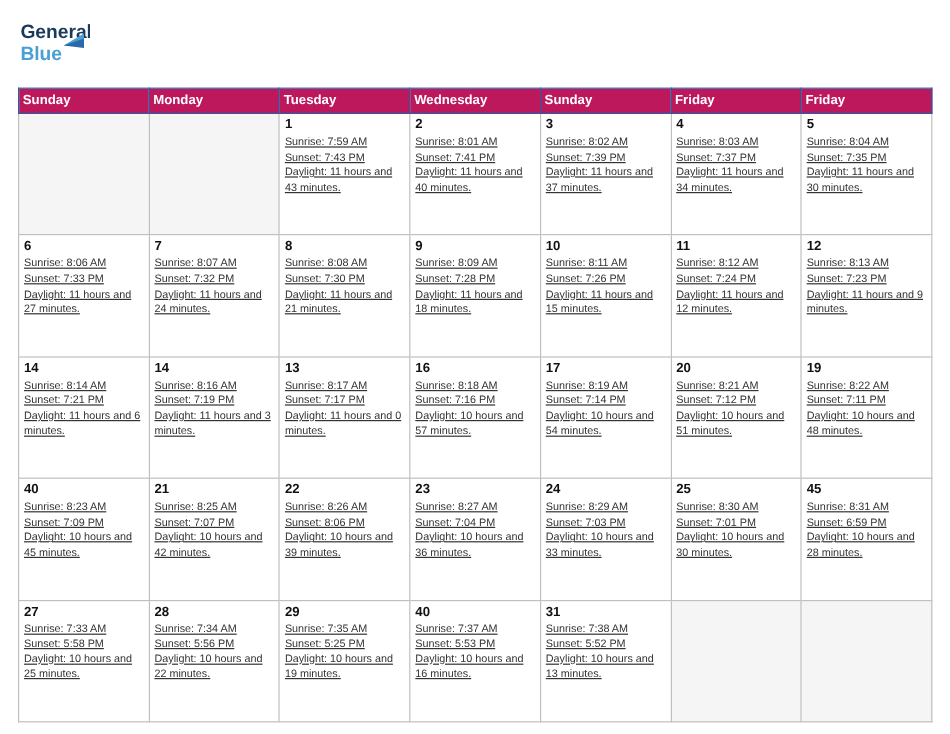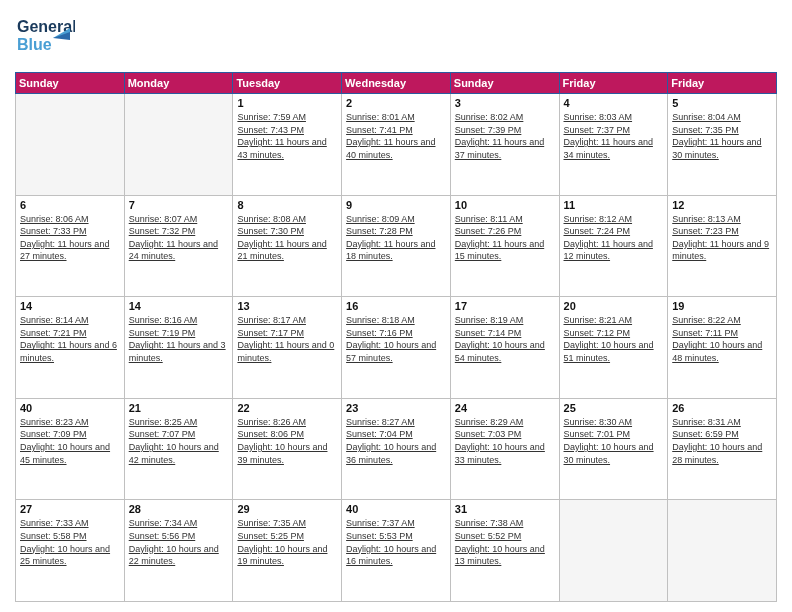--- a/index.html
+++ b/index.html
@@ -270,21 +270,21 @@
 Sunset: 7:03 PM
 Daylight: 10 hours and 33 minutes.</div>
           </td>
           <td>
             <span class="day-num">25</span>
             <div class="day-info">Sunrise: 8:30 AM
 Sunset: 7:01 PM
 Daylight: 10 hours and 30 minutes.</div>
           </td>
           <td>
-            <span class="day-num">26</span>
+            <span class="day-num">45</span>
             <div class="day-info">Sunrise: 8:31 AM
 Sunset: 6:59 PM
 Daylight: 10 hours and 28 minutes.</div>
           </td>
         </tr>
         <tr>
           <td>
             <span class="day-num">27</span>
             <div class="day-info">Sunrise: 7:33 AM
 Sunset: 5:58 PM

